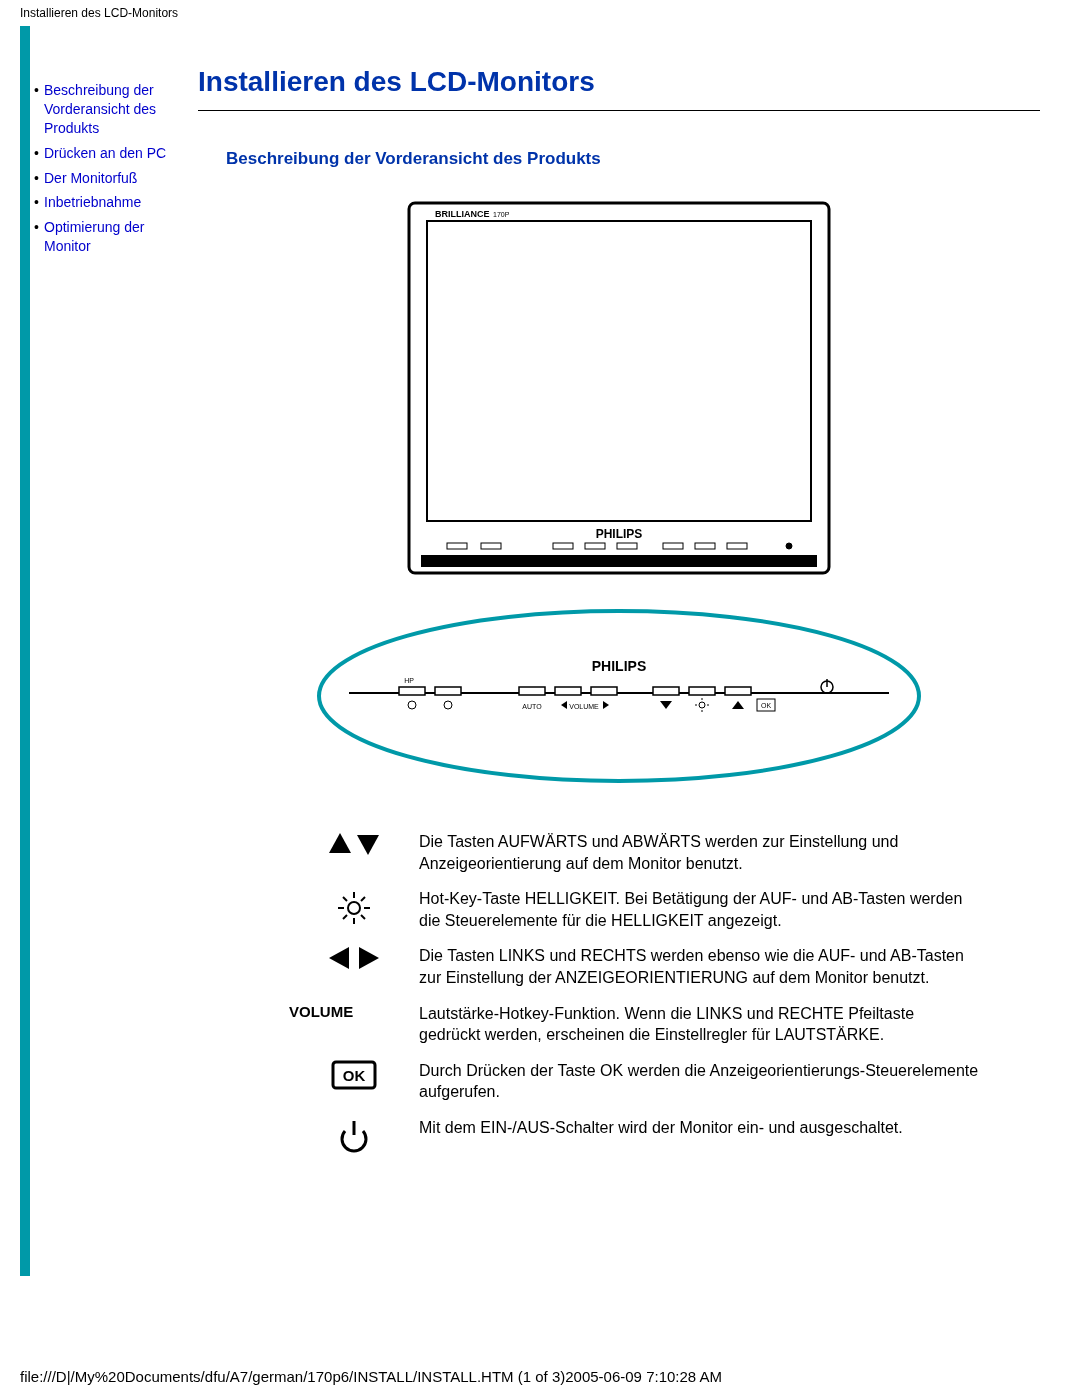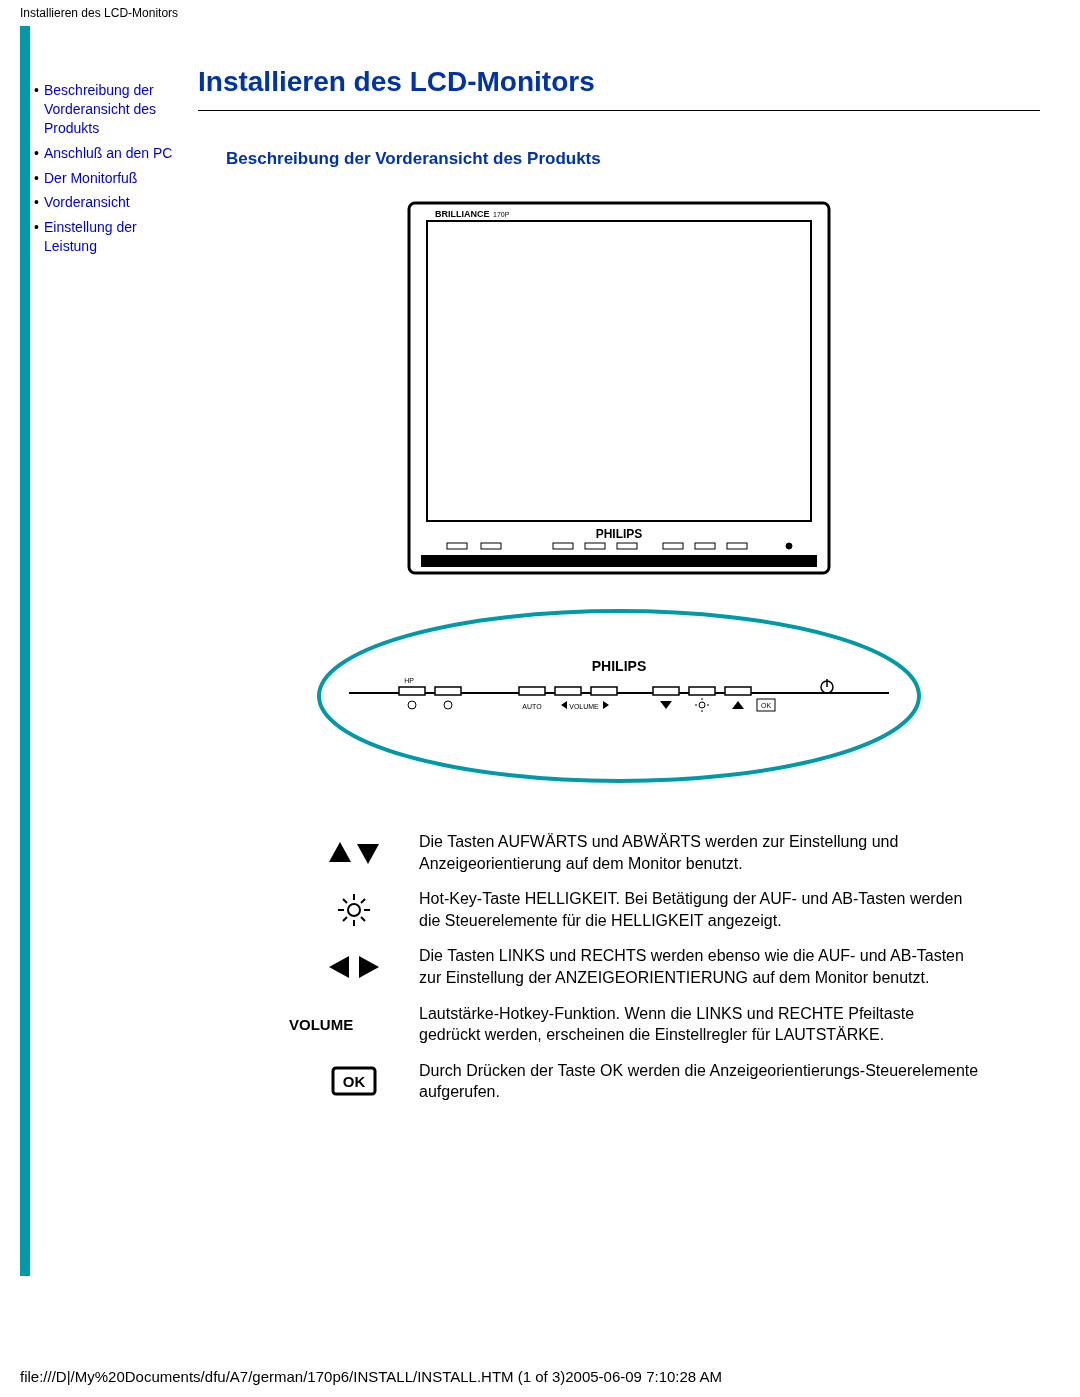--- a/index.html
+++ b/index.html
@@ -12,51 +12,51 @@
   .sidebar li{display:flex;align-items:flex-start;margin-bottom:6px}
   .sidebar li::before{content:"•";color:#000;width:10px;flex:0 0 10px;line-height:1.3}
   .sidebar a{color:#0000cc;text-decoration:none}
   .main{flex:1;padding:40px 40px 0 20px}
   h1{color:#0033aa;font-size:28px;font-weight:bold;margin:0 0 12px 0}
   hr.sep{border:none;border-top:1px solid #000;margin:0 0 38px 0}
   h2.section{color:#0033aa;font-size:17px;font-weight:bold;margin:0 0 24px 28px}
   .monitor-figure{text-align:right;margin:0 auto 18px auto}
   svg{display:block;margin:0 auto}
   .legend{margin:40px auto 0 auto;width:720px}
-  .legend-row{display:flex;align-items:center;margin-bottom:14px}
+  .legend-row{display:flex;align-items:flex-start;margin-bottom:14px}
   .legend-icon{flex:0 0 130px;padding-left:30px;display:flex;align-items:center;justify-content:flex-start}
   .legend-text{flex:1;font-size:16px;line-height:1.35}
   .vol-label{font-weight:bold;font-size:15px}
   .footer-path{position:absolute;bottom:12px;left:20px;font-size:15px}
   .grille{fill:#000}
 </style>
 </head>
 <body>
 
 <div class="top-header">Installieren des LCD-Monitors</div>
 
 <div class="column-wrap">
   <div class="accent-bar"></div>
 
   <nav class="sidebar">
     <ul>
       <li>
           <a>Beschreibung der Vorderansicht des Produkts</a>
         </li>
       <li>
-          <a>Anschluß an den PC</a>
+          <a>Drücken an den PC</a>
         </li>
       <li>
           <a>Der Monitorfuß</a>
         </li>
       <li>
-          <a>Vorderansicht</a>
-        </li>
-      <li>
-          <a>Einstellung der Leistung</a>
+          <a>Inbetriebnahme</a>
+        </li>
+      <li>
+          <a>Optimierung der Monitor</a>
         </li>
     </ul>
   </nav>
 
   <main class="main">
     <h1>Installieren des LCD-Monitors</h1>
     <hr class="sep">
     <h2 class="section">Beschreibung der Vorderansicht des Produkts</h2>
 
     <div class="monitor-figure">
@@ -180,17 +180,28 @@
       </div>
       <div class="legend-row">
         <div class="legend-icon">
           <svg width="46" height="30">
               <rect x="2" y="2" width="42" height="26" rx="3" fill="#fff" stroke="#000" stroke-width="3"></rect>
               <text x="23" y="21" text-anchor="middle" font-size="15" font-weight="bold">OK</text>
             </svg>
         </div>
         <div class="legend-text">Durch Drücken der Taste OK werden die Anzeigeorientierungs-Steuerelemente aufgerufen.</div>
       </div>
+      <div class="legend-row">
+        <div class="legend-icon">
+          <svg width="36" height="36">
+              <g transform="translate(18,18)" stroke="#000" stroke-width="3" fill="none">
+                <path d="M -9 -4 A 12 12 0 1 0 9 -4"></path>
+                <line x1="0" y1="-14" x2="0" y2="0"></line>
+              </g>
+            </svg>
+        </div>
+        <div class="legend-text">Mit dem EIN-/AUS-Schalter wird der Monitor ein- und ausgeschaltet.</div>
+      </div>
     </div>
   </main>
 </div>
 
 <div class="footer-path">file:///D|/My%20Documents/dfu/A7/german/170p6/INSTALL/INSTALL.HTM (1 of 3)2005-06-09 7:10:28 AM</div>
 
 </body></html>

